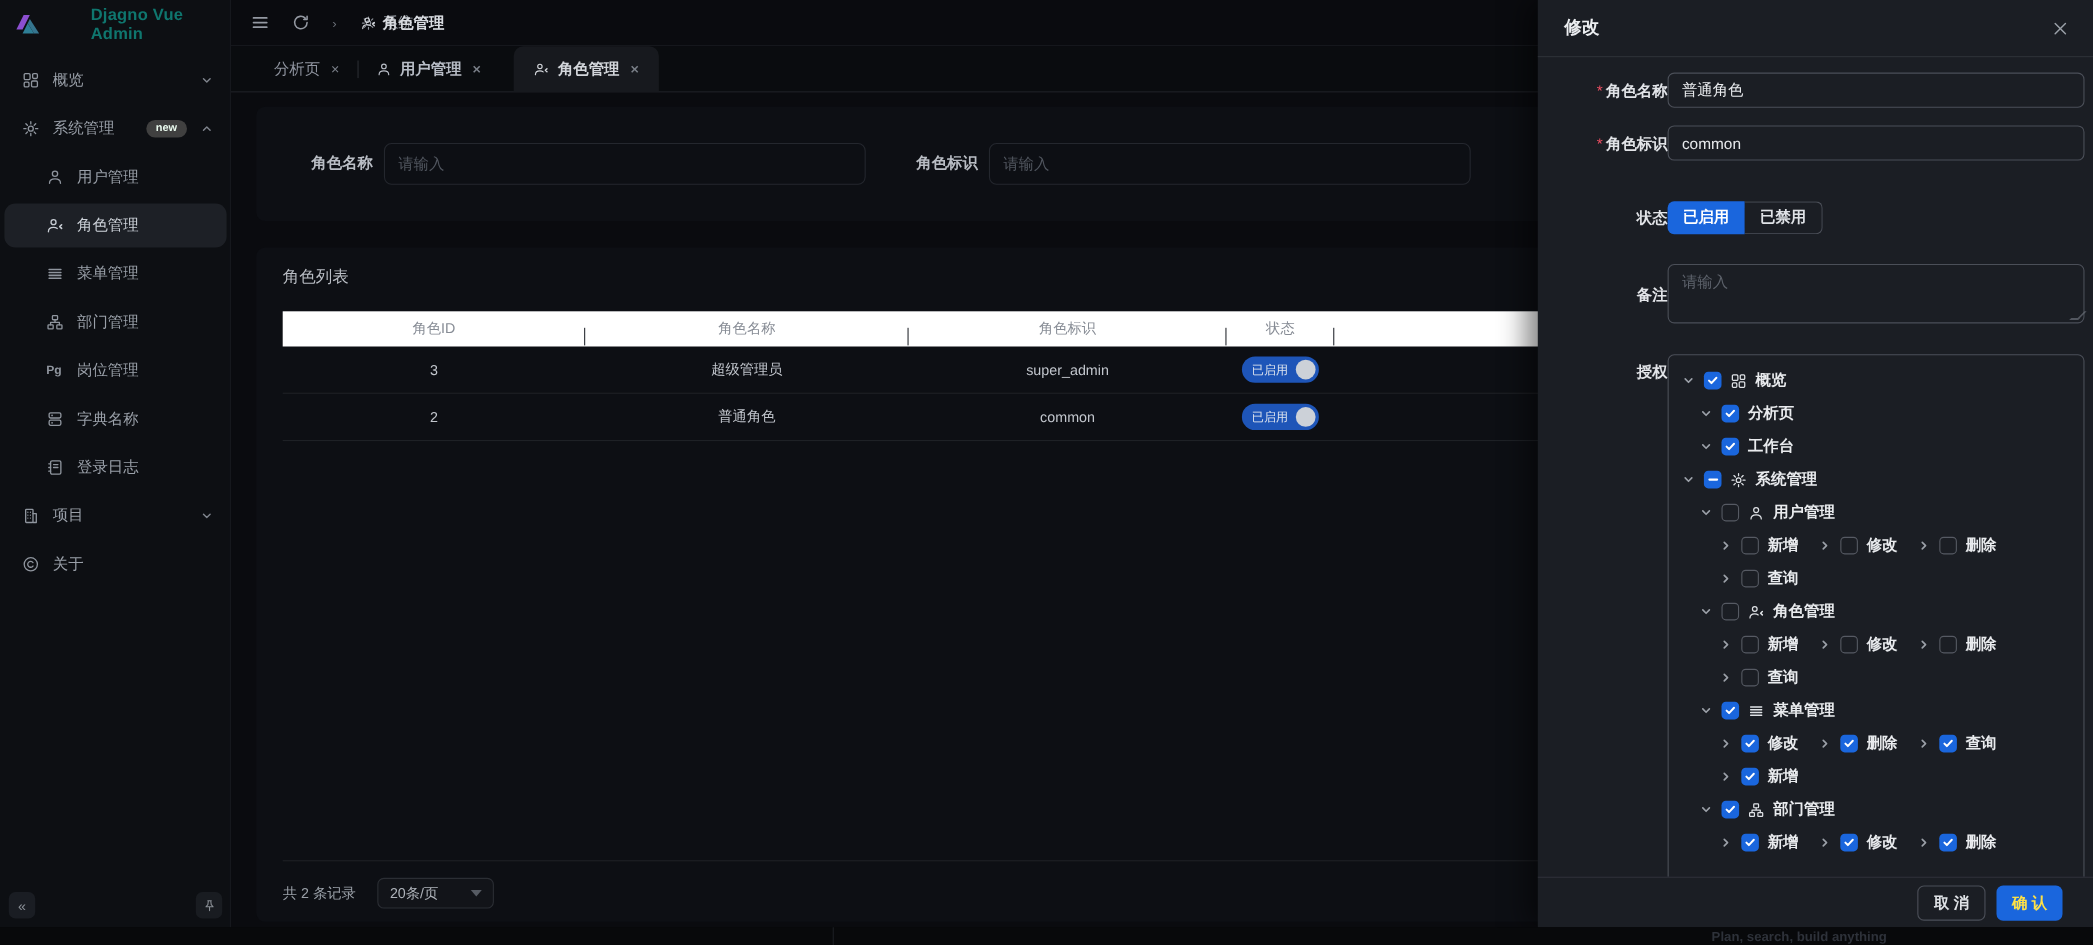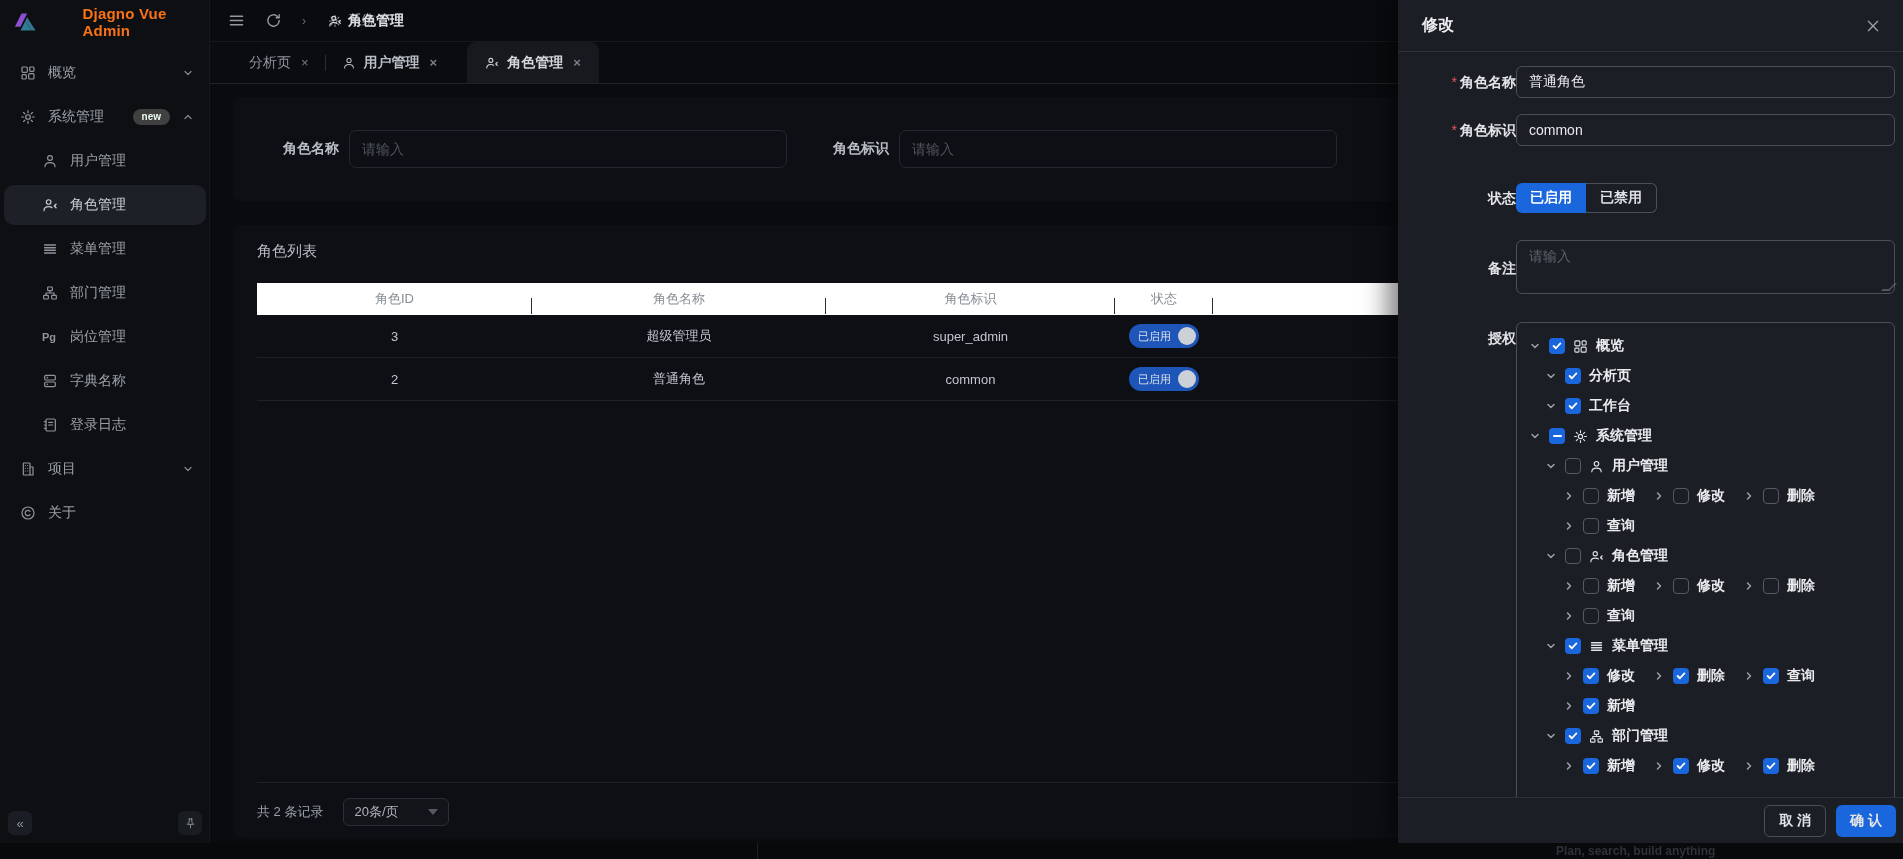--- a/index.html
+++ b/index.html
@@ -7,21 +7,21 @@
   .screen { position:relative; width:1903px; height:859px; }
   svg.ic { display:block; stroke:currentColor; fill:none; stroke-width:1.8; stroke-linecap:round; stroke-linejoin:round; }
 
   
   .app { position:absolute; left:0; top:0; width:1903px; height:843px; background:#0a0b0f; }
 
   
   .sidebar { position:absolute; left:0; top:0; width:210px; height:843px; background:#0d0f13; border-right:1px solid #16181d; }
   .logo-row { position:absolute; left:0; top:0; width:210px; height:44px; display:flex; align-items:center; padding-left:13px; gap:9px; }
   .logo-mark { width:26px; height:24px; }
-  .logo-title { font-size:15px; font-weight:bold; color:#f97316; letter-spacing:.2px;margin-left:36px; }
+  .logo-title { font-size:15px; font-weight:bold; color:#0f766e; letter-spacing:.2px;margin-left:36px; }
   .menu { position:absolute; left:0; top:53px; width:210px; display:flex; flex-direction:column; gap:4px; }
   .mi { height:40px; display:flex; align-items:center; gap:12px; padding:0 12px 0 16px; color:#9aa0a9; font-size:14px; margin:0 4px; border-radius:10px; }
   .mi.sub { padding-left:38px; }
   .mi.active { background:#1d2026; color:#ccd1d8; }
   .mi .micon { width:16px; height:16px; color:#8f959e; flex:0 0 auto; }
   .mi.active .micon { color:#c7ccd3; }
   .mi .spacer { flex:1; }
   .badge-new { background:#404040; color:#eafbef; font-size:10px; font-weight:bold; border-radius:999px; padding:3px 9px; line-height:1; }
   .chev { width:12px; height:12px; color:#7e838c; }
   .pg-ic { font-size:11px; font-weight:bold; color:#8f959e; width:16px; text-align:left; }
@@ -94,24 +94,24 @@
   .lv0{ padding-left:12px; } .lv1{ padding-left:28px; } .lv2{ padding-left:46px; }
   .tnode { display:flex; align-items:center; gap:8px; margin-right:18px; }
   .texp { width:12px; height:12px; color:#9ba0a8; flex:0 0 auto; }
   .tcb { width:16px; height:16px; border-radius:4px; flex:0 0 auto; display:flex; align-items:center; justify-content:center; }
   .tcb.checked, .tcb.ind { background:#1a66dd; }
   .tcb.unchecked { border:1px solid #565a63; background:transparent; }
   .tcb svg { width:12px; height:12px; stroke:#fff; stroke-width:2.4; fill:none; stroke-linecap:round; stroke-linejoin:round; }
   .tcb .bar { width:9px; height:2.5px; background:#fff; border-radius:1px; }
   .tico { width:15px; height:15px; color:#dfe2e6; flex:0 0 auto; }
   .tlabel { font-size:14px; font-weight:bold; color:#e9ebee; white-space:nowrap; }
-  .d-foot { position:absolute; left:0; right:0; bottom:0; height:46px; border-top:1px solid #2e3138; display:flex; align-items:center; justify-content:flex-end; gap:10px; padding-right:7px; }
+  .d-foot { position:absolute; left:0; right:0; bottom:0; height:46px; border-top:1px solid #2e3138; display:flex; align-items:center; justify-content:flex-end; gap:10px; padding-right:28px; }
   .btn { height:32px; border-radius:6px; font-size:14px; font-weight:bold; display:flex; align-items:center; justify-content:center; padding:0 14px; }
   .btn.ghost { border:1px solid #4b4f58; color:#dfe2e6; background:transparent; }
-  .btn.primary { background:#1a66dd; color:#e5e5e5; }
+  .btn.primary { background:#1a66dd; color:#fde047; }
 
   
   .bottom-strip { position:absolute; left:0; top:843px; width:1903px; height:16px; background:#08090b; }
   .bottom-strip .vline { position:absolute; left:757px; top:0; width:1px; height:16px; background:#1c1f24; }
   .bg-text { position:absolute; left:1532px; top:1px; font-size:12px; font-weight:bold; color:#2e323a;margin-left:24px; }
 </style>
 </head>
 <body>
 
 <div class="screen">

